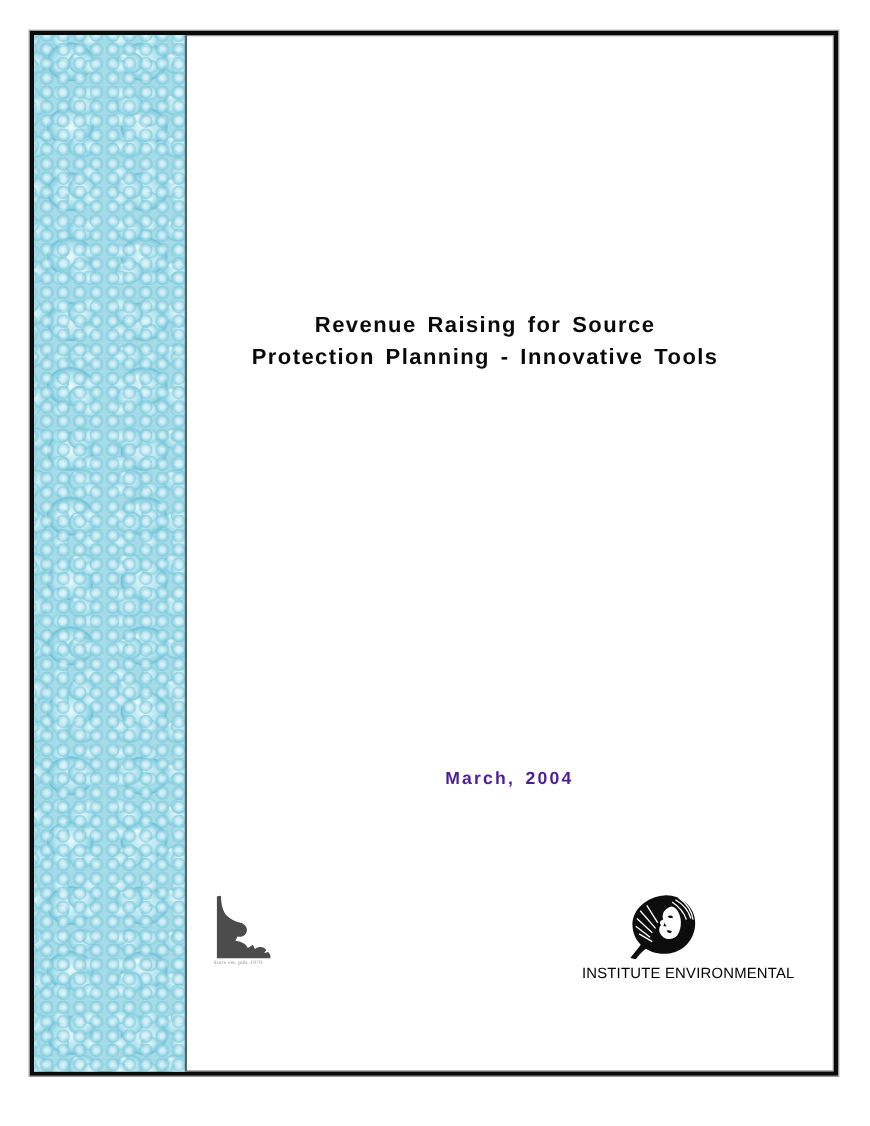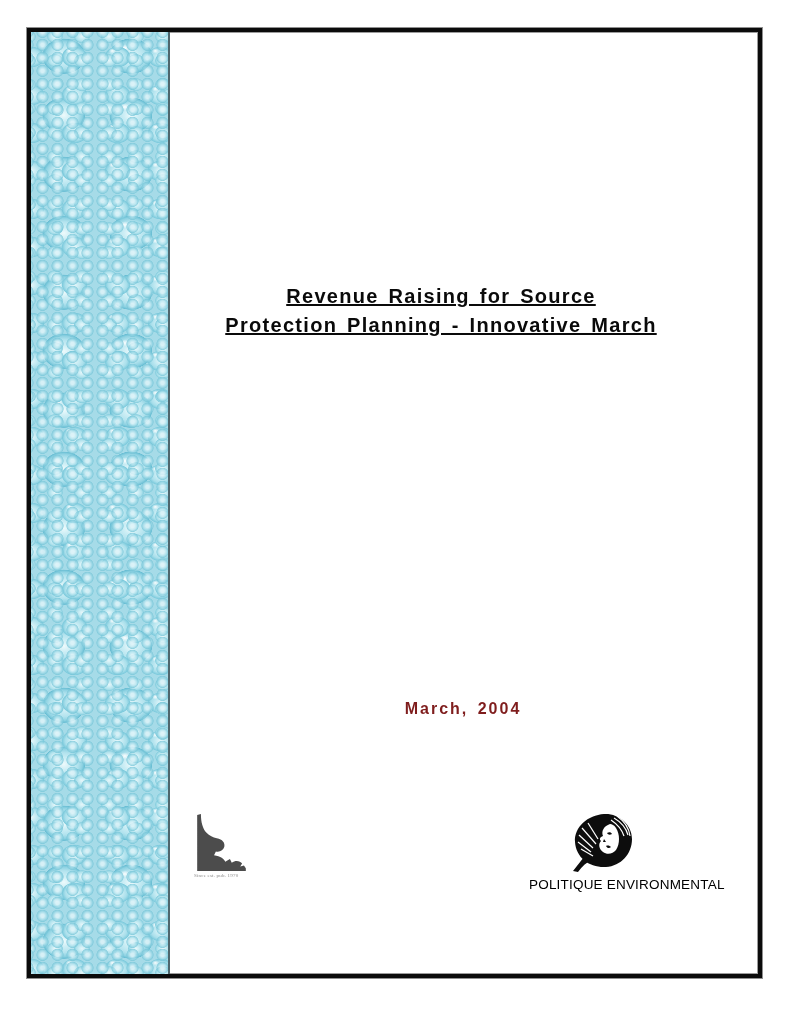--- a/index.html
+++ b/index.html
@@ -46,26 +46,26 @@
       22px 9px,
       22px 9px,
       0 0,
       0 0;
   }
   
   .title-block {
     position:absolute; left:139px; right:6px; top:250px;
     text-align:center; padding-right:40px;
     font-weight:bold; font-size:20px; line-height:29px;
-    letter-spacing:1.3px; word-spacing:3px; color:#0a0a0a;text-decoration:underline;
+    letter-spacing:1.3px; word-spacing:3px; color:#0a0a0a;
   }
   .date-block {
     position:absolute; left:139px; right:6px; top:668px;
     text-align:center; padding-right:40px;
-    font-weight:bold; font-size:16px; letter-spacing:2px; word-spacing:3px; color:#7f1d1d;padding-left:44px;
+    font-weight:bold; font-size:16px; letter-spacing:2px; word-spacing:3px; color:#4c1d95;padding-left:44px;
   }
   
   .cielap { position:absolute; left:162px; top:780px; width:260px; height:106px; }
   .cielap .mark { position:absolute; left:0; top:2px; width:57px; height:58px; }
   .cielap .tagline {
     position:absolute; left:1px; top:61px; width:57px;
     font-family:"Liberation Serif", serif; font-size:5px; line-height:6px;
     color:#8a8a8a; letter-spacing:0.2px; white-space:nowrap; overflow:hidden;
   }
   .cielap .text {
@@ -86,21 +86,21 @@
 <body>
 
 <div class="canvas">
 
   <div class="frame">
 
     <div class="strip"></div>
 
     <div class="title-block">
       <div>Revenue Raising for Source</div>
-      <div>Protection Planning - Innovative March</div>
+      <div>Protection Planning - Innovative Tools</div>
     </div>
 
     <div class="date-block">March, 2004</div>
 
     <div class="cielap">
       <svg class="mark" viewBox="0 0 58 62" aria-hidden="true">
         <path fill="#4c4c4c" d="M3,1 L7,0 C7,9 9,16 13,20 C16,23 20,25 24,26 C30,27 33,31 32,35
              C31,39 27,41 23,40 L21,44 C28,45 32,48 33,51 L38,48 L40,52
              C44,49 49,50 51,53 L49,56 L53,55 L55,58 L55,61 L3,61 Z"></path>
       </svg>
@@ -129,18 +129,18 @@
 
         <g stroke="#ffffff" stroke-width="1.2" fill="none">
           <path d="M16,17 L30,33"></path>
           <path d="M13,24 L27,37"></path>
           <path d="M12,31 L25,41"></path>
           <path d="M15,38 L27,45"></path>
           <path d="M22,12 L32,28"></path>
         </g>
       </svg>
       <div class="text">
-        <div>POLITIQUE ENVIRONMENTAL</div>
+        <div>INSTITUTE ENVIRONMENTAL</div>
       </div>
     </div>
 
   </div>
 </div>
 
 </body></html>

